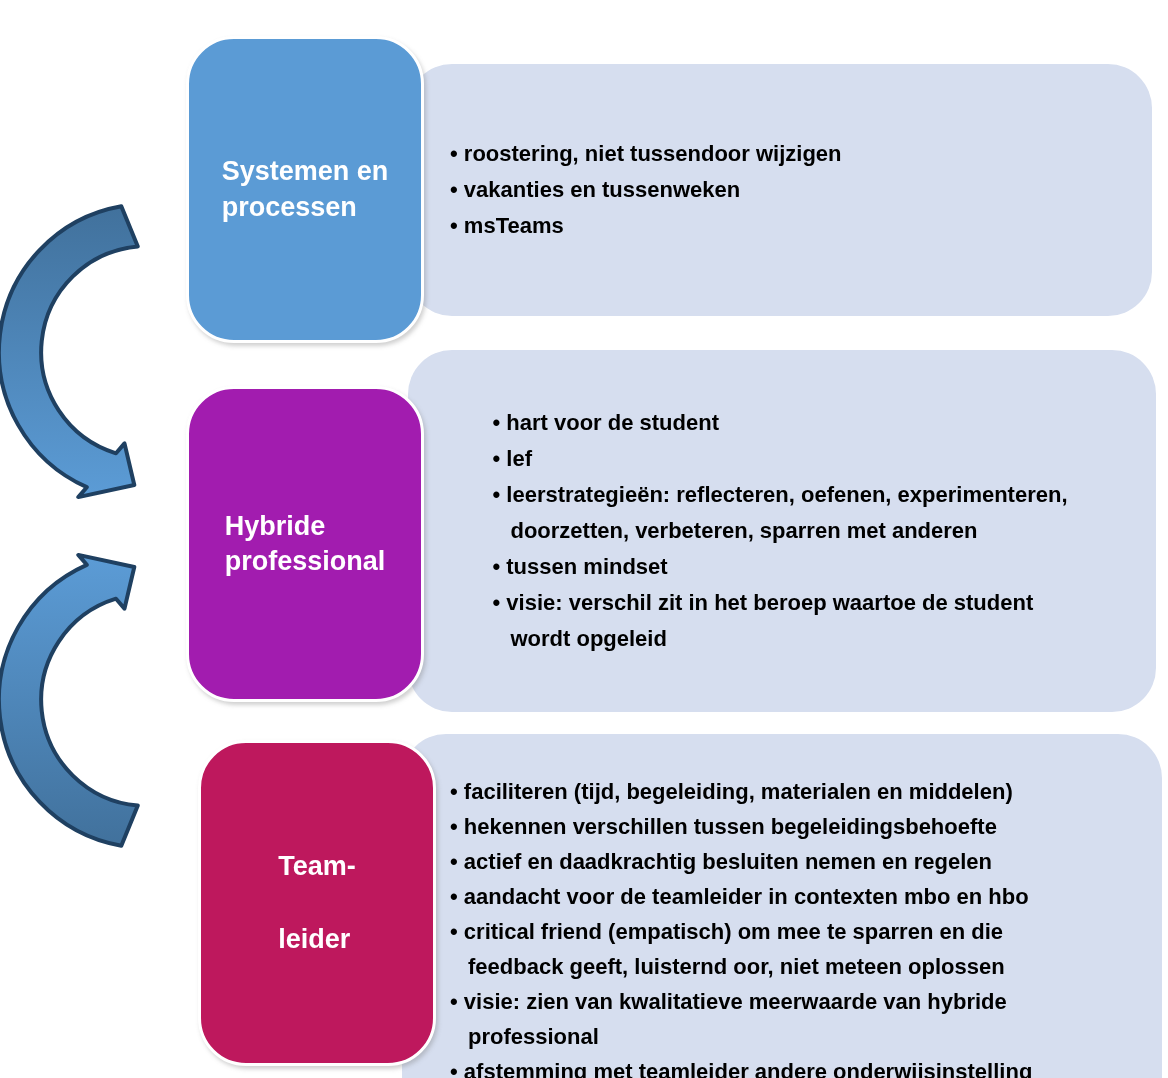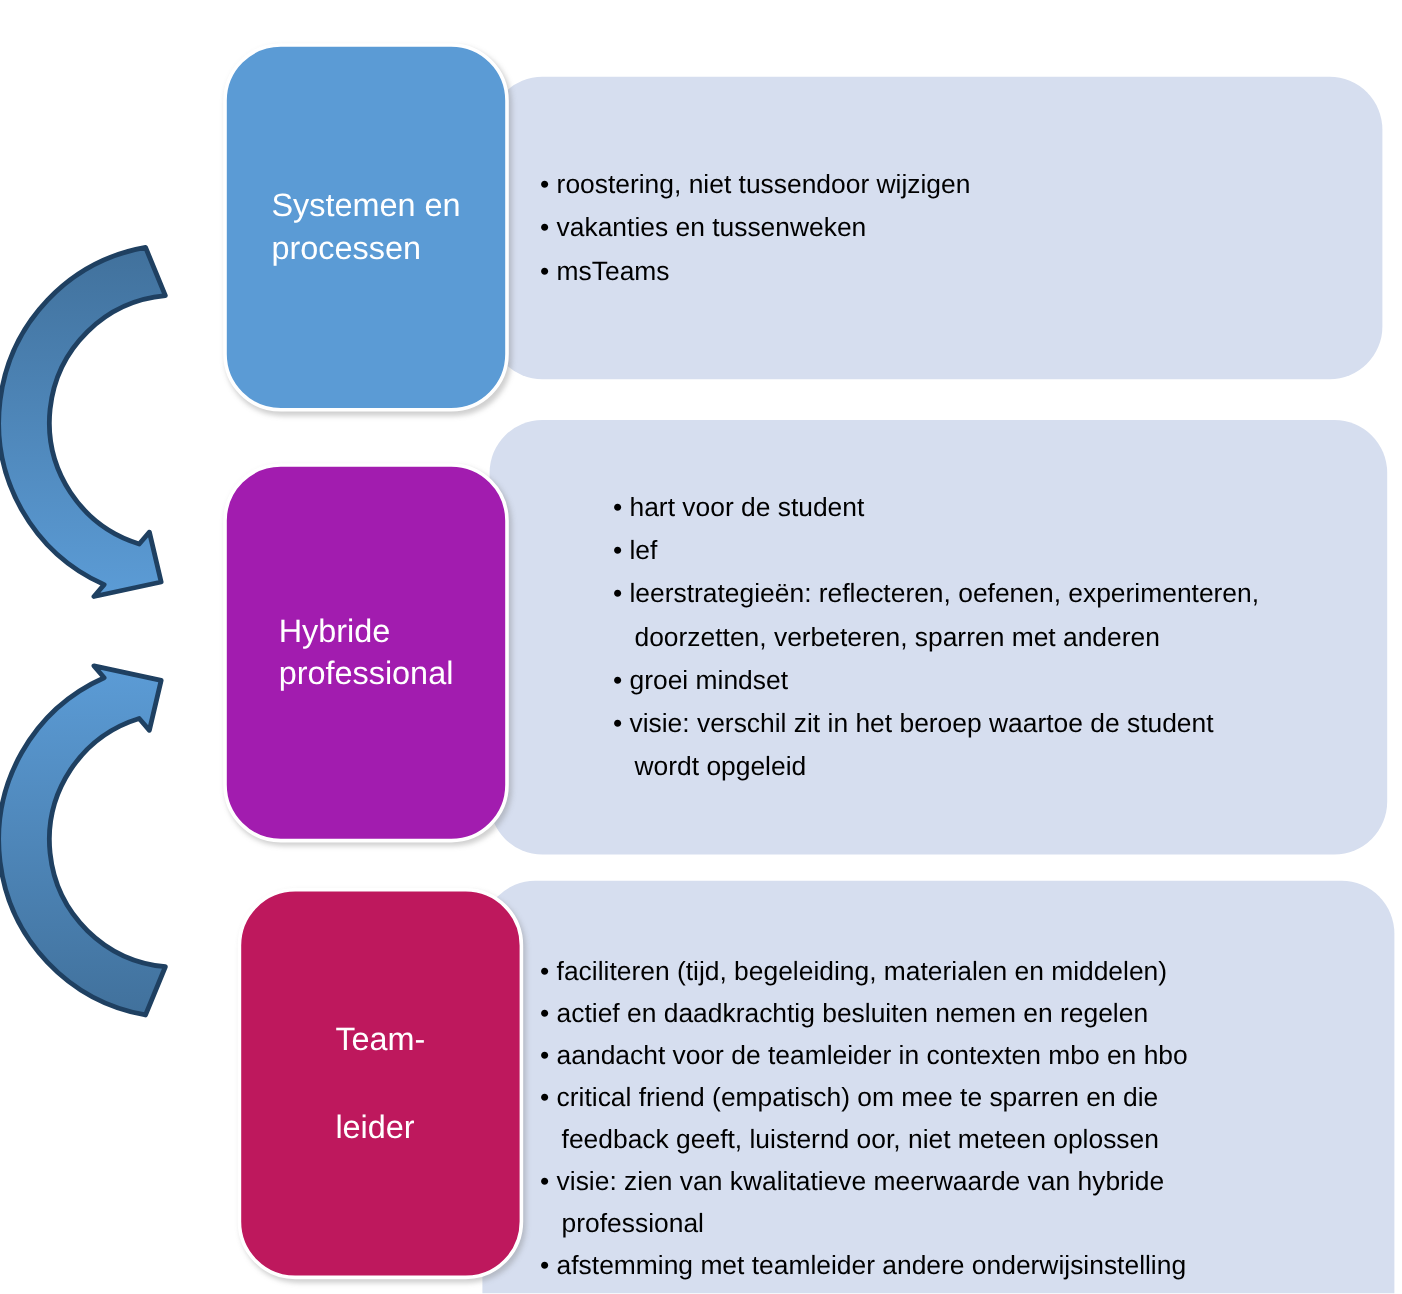--- a/index.html
+++ b/index.html
@@ -2,20 +2,21 @@
 <html><head>
 <meta charset="utf-8">
 <style>
   html,body{margin:0;padding:0;background:#ffffff;}
   .canvas{
     position:relative;
     width:1168px;height:1078px;
     background:#ffffff;
     font-family:"Liberation Sans",sans-serif;
     overflow:hidden;
+    font-weight:bold;
   }
   
   .panel{
     position:absolute;
     background:#D6DEEF;
     border-radius:44px;
     z-index:1;
     display:flex;flex-direction:column;justify-content:center;
     box-sizing:border-box;
   }
@@ -98,33 +99,34 @@
     <span>Systemen en
 processen</span>
   </div>
 
   <div class="panel panel-2">
     <ul class="bullets">
         <li>hart voor de student</li>
         <li>lef</li>
         <li>leerstrategieën: reflecteren, oefenen, experimenteren,
 doorzetten, verbeteren, sparren met anderen</li>
-        <li>groei mindset</li>
+        <li>tussen mindset</li>
         <li>visie: verschil zit in het beroep waartoe de student
 wordt opgeleid</li>
       </ul>
   </div>
   <div class="box box-2">
     <span>Hybride
 professional</span>
   </div>
 
   <div class="panel panel-3">
     <ul class="bullets">
         <li>faciliteren (tijd, begeleiding, materialen en middelen)</li>
+        <li>hekennen verschillen tussen begeleidingsbehoefte</li>
         <li>actief en daadkrachtig besluiten nemen en regelen</li>
         <li>aandacht voor de teamleider in contexten mbo en hbo</li>
         <li>critical friend (empatisch) om mee te sparren en die
 feedback geeft, luisternd oor, niet meteen oplossen</li>
         <li>visie: zien van kwalitatieve meerwaarde van hybride
 professional</li>
         <li>afstemming met teamleider andere onderwijsinstelling</li>
       </ul>
   </div>
   <div class="box box-3">

